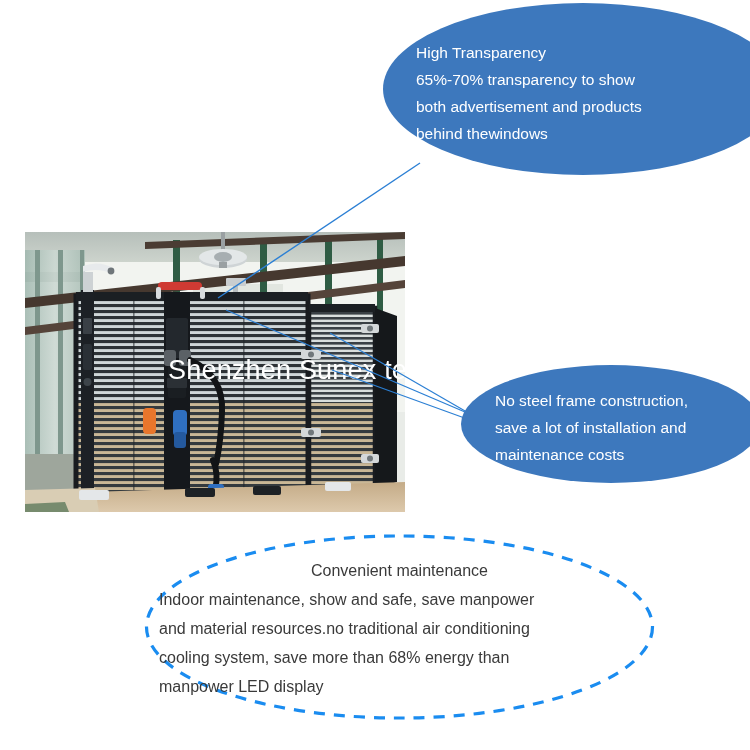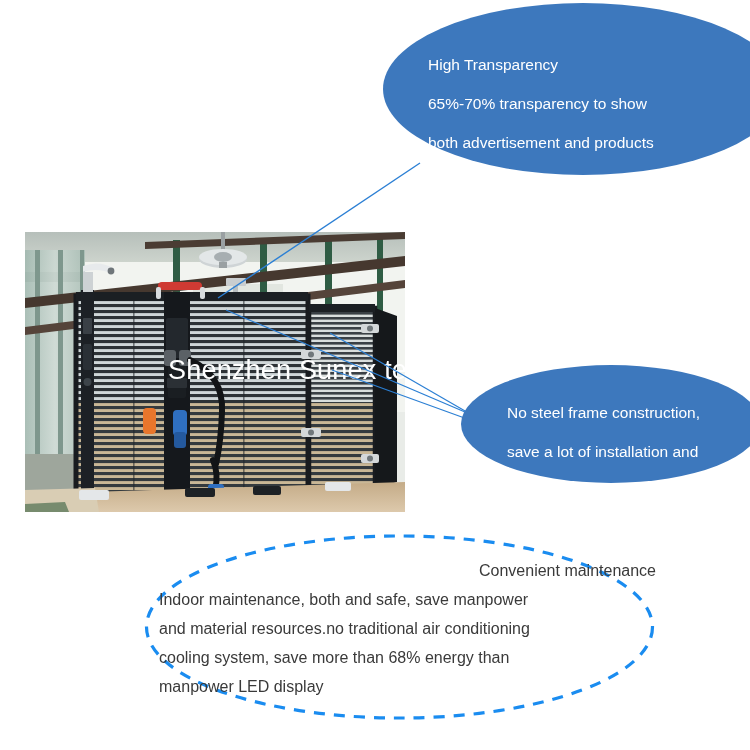--- a/index.html
+++ b/index.html
@@ -72,21 +72,21 @@
     height: 100%;
   }
   .callout .txt {
     position: absolute;
     z-index: 2;
     color: #ffffff;
     font-size: 15.5px;
     line-height: 27px;
     font-family: "Liberation Sans", sans-serif;
   }
-  .callout .txt p { margin: 12px; white-space: nowrap; }
+  .callout .txt p { margin: 0; white-space: nowrap; }
 
   #callout-transparency {
     left: 383px;
     top: 3px;
     width: 400px;
     height: 172px;
   }
   #callout-transparency .txt {
     left: 33px;
     top: 36px;
@@ -122,21 +122,21 @@
     left: 0;
     top: 23px;
     width: 513px;
     z-index: 2;
     color: #3a3a3a;
     font-size: 16px;
     line-height: 29px;
     font-family: "Liberation Sans", sans-serif;
   }
   #callout-maintenance .txt p { margin: 0; white-space: nowrap; }
-  #callout-maintenance .txt p.head { text-align: right; }
+  #callout-maintenance .txt p.head { text-align: center; }
   #callout-maintenance .txt p.body { padding-left: 16px; }
 </style>
 </head>
 <body>
 
 <div id="stage">
 
   <div class="photo">
     <svg width="380" height="280" viewBox="0 0 380 280" xmlns="http://www.w3.org/2000/svg">
       <defs>
@@ -321,20 +321,20 @@
       <p>maintenance costs</p>
     </div>
   </div>
 
   <div id="callout-maintenance">
     <svg class="shape" viewBox="0 0 513 188" preserveAspectRatio="none" xmlns="http://www.w3.org/2000/svg">
       <ellipse cx="256.5" cy="94" rx="253" ry="91" fill="none" stroke="#1a8cf0" stroke-width="3.2" stroke-dasharray="11 9" stroke-linecap="butt"></ellipse>
     </svg>
     <div class="txt">
       <p class="head">Convenient maintenance</p>
-      <p class="body">Indoor maintenance, both and safe, save manpower</p>
+      <p class="body">Indoor maintenance, show and safe, save manpower</p>
       <p class="body">and material resources.no traditional air conditioning</p>
       <p class="body">cooling system, save more than 68% energy than</p>
       <p class="body">manpower LED display</p>
     </div>
   </div>
 
 </div>
 
 </body></html>

